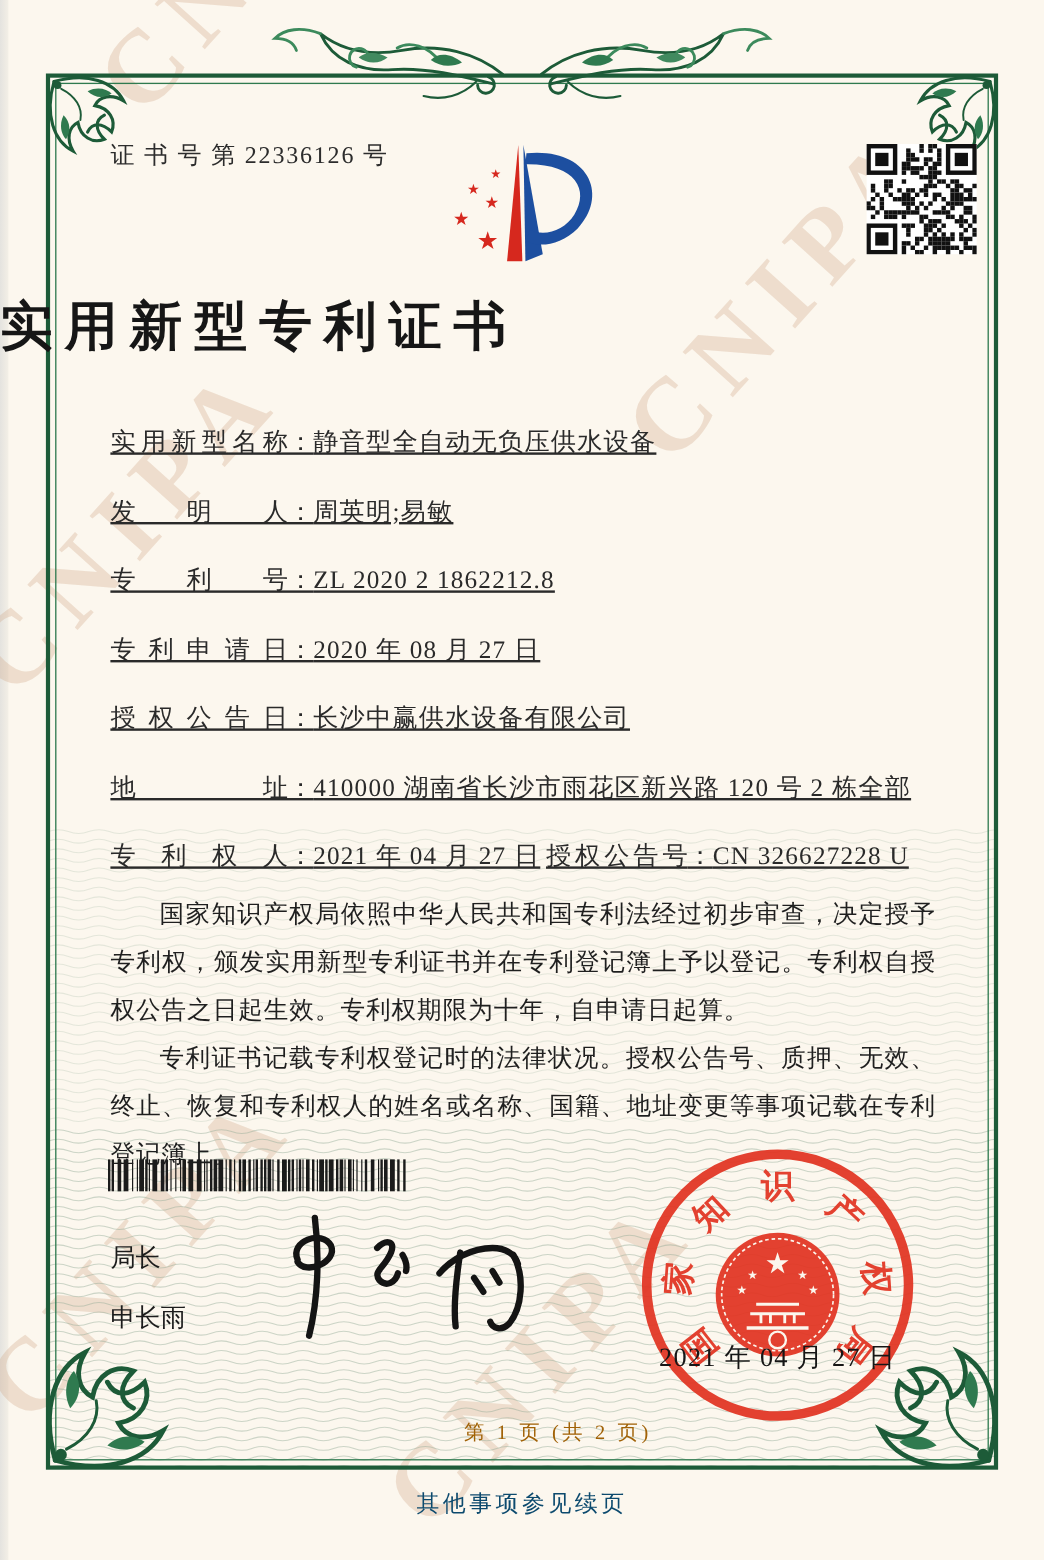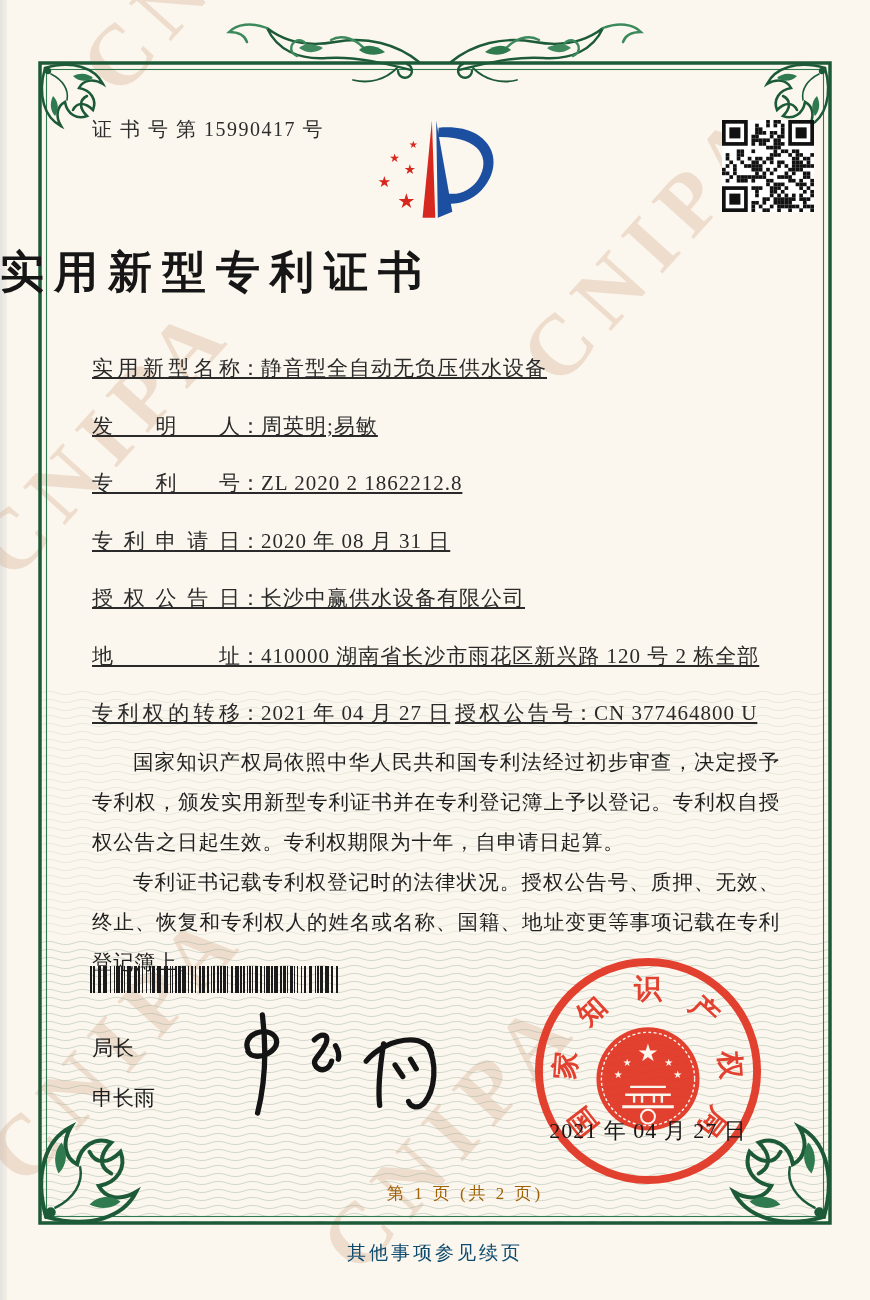--- a/index.html
+++ b/index.html
@@ -142,21 +142,21 @@
     <rect x="40" y="63" width="790" height="1160" fill="none" stroke="#1d5b38" stroke-width="3.5"></rect>
     <rect x="46.5" y="69.5" width="777" height="1147" fill="none" stroke="#2f7a4f" stroke-width="1.1"></rect>
     <use href="#flor" transform="translate(43,66)"></use>
     <use href="#flor" transform="translate(827,66) scale(-1,1)"></use>
     <use href="#flor" transform="translate(43,1220) scale(1.55,-1.55)"></use>
     <use href="#flor" transform="translate(827,1220) scale(-1.55,-1.55)"></use>
     <use href="#dragon" transform="translate(443,62)"></use>
     <use href="#dragon" transform="translate(427,62) scale(-1,1)"></use>
   </svg>
 
-  <div class="cert-no">证 书 号 第 15990417 号</div>
+  <div class="cert-no">证 书 号 第 22336126 号</div>
 
   <svg class="logo" width="170" height="130" viewBox="0 0 200 150">
     <polygon points="94,16 83,130 98,130" fill="#d6281e"></polygon>
     <polygon points="99,16 101,130 118,123" fill="#1d4fa0"></polygon>
     <path d="M102,24 C162,18 184,64 152,98 C136,114 114,117 102,110 L105,99 C120,106 139,100 149,84 C164,60 150,34 101,35 Z" fill="#1d4fa0"></path>
     <g fill="#d6281e" font-family="'DejaVu Sans',sans-serif" text-anchor="middle">
       <text x="72" y="48" font-size="12">★</text>
       <text x="50" y="64" font-size="14">★</text>
       <text x="68" y="78" font-size="16">★</text>
       <text x="38" y="94" font-size="18">★</text>
@@ -401,42 +401,42 @@
         <span class="fvalue">周英明;易敏</span>
       </div>
     <div class="frow">
         <span class="flabel">专利号</span>
         <span class="fcolon">：</span>
         <span class="fvalue">ZL 2020 2 1862212.8</span>
       </div>
     <div class="frow">
         <span class="flabel">专利申请日</span>
         <span class="fcolon">：</span>
-        <span class="fvalue">2020 年 08 月 31 日</span>
+        <span class="fvalue">2020 年 08 月 27 日</span>
       </div>
     <div class="frow">
         <span class="flabel">授权公告日</span>
         <span class="fcolon">：</span>
         <span class="fvalue">长沙中赢供水设备有限公司</span>
       </div>
     <div class="frow">
         <span class="flabel">地址</span>
         <span class="fcolon">：</span>
         <span class="fvalue">410000 湖南省长沙市雨花区新兴路 120 号 2 栋全部</span>
       </div>
     <div class="frow">
       <span class="pair1">
-        <span class="flabel">专利权的转移</span>
+        <span class="flabel">专利权人</span>
           <span class="fcolon">：</span>
           <span class="fvalue">2021 年 04 月 27 日</span>
       </span>
       <span class="pair2">
         <span class="flabel2">授权公告号</span>
           <span class="fcolon">：</span>
-          <span class="fvalue">CN 377464800 U</span>
+          <span class="fvalue">CN 326627228 U</span>
       </span>
     </div>
   </div>
 
   <div class="paras">
     <p>国家知识产权局依照中华人民共和国专利法经过初步审查，决定授予专利权，颁发实用新型专利证书并在专利登记簿上予以登记。专利权自授权公告之日起生效。专利权期限为十年，自申请日起算。</p>
     <p>专利证书记载专利权登记时的法律状况。授权公告号、质押、无效、终止、恢复和专利权人的姓名或名称、国籍、地址变更等事项记载在专利登记簿上。</p>
   </div>
 
   <svg id="barcode-svg" class="barcode" width="252" height="27" viewBox="0 0 252 27">

